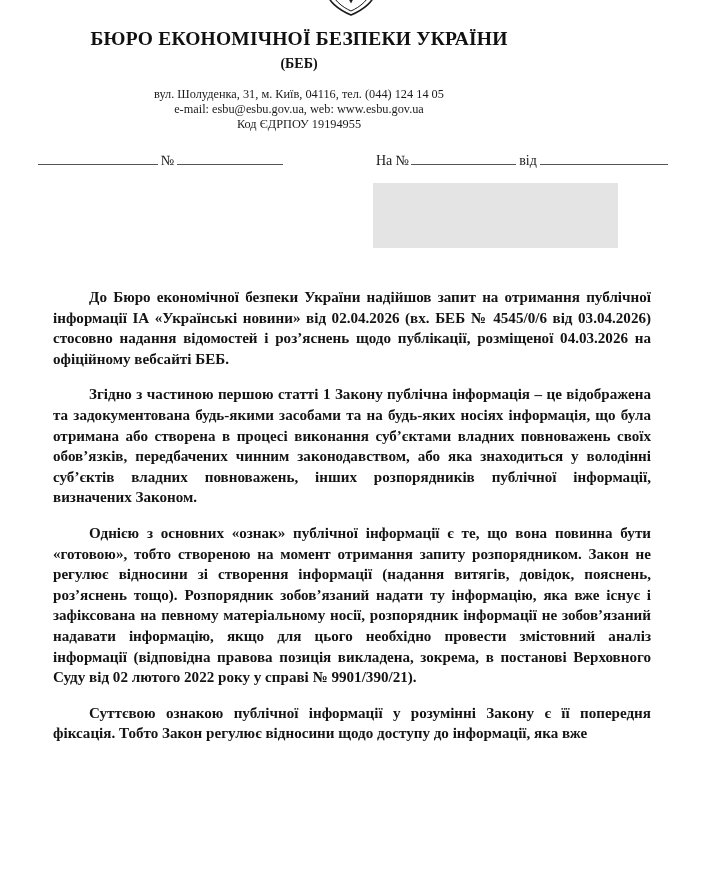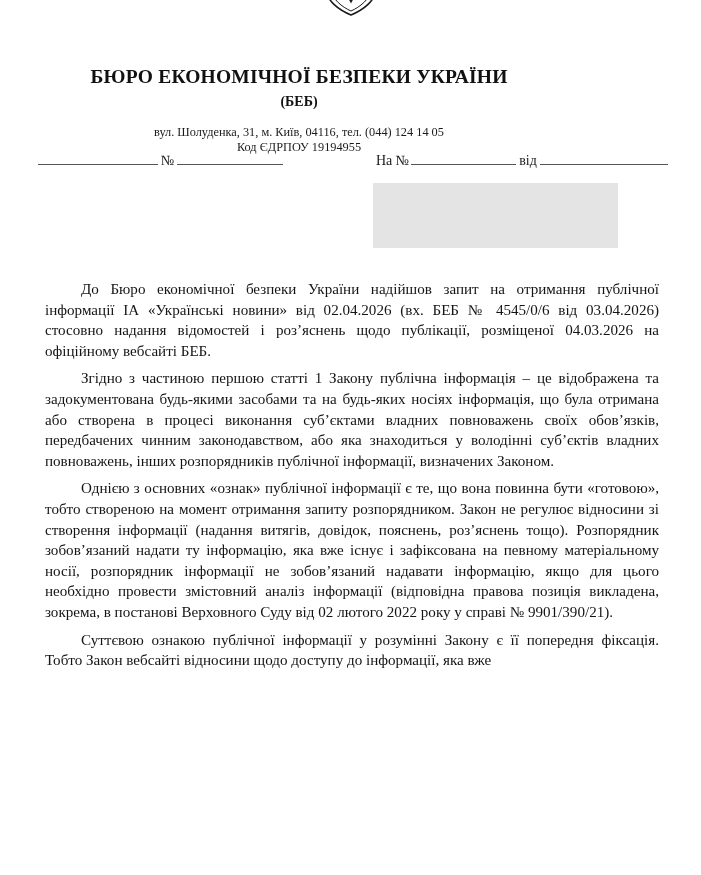--- a/index.html
+++ b/index.html
@@ -30,21 +30,20 @@
   }
   .emblem-wrap svg { display: block; }
 
   
   .letterhead {
     position: absolute;
     top: 26px;
     left: 0;
     width: 598px;
     text-align: center;
-    margin-top: 38px;
   }
   .org-title {
     font-family: "Liberation Serif", "DejaVu Serif", serif;
     font-weight: bold;
     font-size: 19.5px;
     letter-spacing: 0.2px;
     line-height: 25px;
     color: #111;
   }
   .org-abbr {
@@ -119,22 +118,23 @@
     top: 272px;
     width: 628px;
     font-size: 15.1px;
     line-height: 20.6px;
     text-align: justify;
     text-justify: inter-word;
     color: #141414;
     hyphens: none;
   }
   .doc-body p {
-    margin: 7px;
+    margin: 15px;
     text-indent: 36px;
+    font-weight: bold;
   }
 </style>
 </head>
 <body>
 
 <div class="emblem-wrap">
   <svg width="56" height="40" viewBox="0 0 56 40">
     <path d="M4 2 L4 13 C4 23 16 32 28 37 C40 32 52 23 52 13 L52 2" fill="none" stroke="#1a1a1a" stroke-width="1.6"></path>
     <path d="M9 4 L9 13 C9 21 19 29 28 33 C37 29 47 21 47 13 L47 4" fill="none" stroke="#1a1a1a" stroke-width="1"></path>
     <g fill="#1a1a1a">
@@ -145,20 +145,21 @@
       <path d="M26 21.6 L30 21.6 L28 25.6 Z"></path>
     </g>
   </svg>
 </div>
 
 <header class="letterhead">
   <div class="org-title">БЮРО ЕКОНОМІЧНОЇ БЕЗПЕКИ УКРАЇНИ</div>
   <div class="org-abbr">(БЕБ)</div>
   <div class="contact-block">
     <div class="contact-line">вул. Шолуденка, 31, м. Київ, 04116, тел. (044) 124 14 05</div>
+    <div class="contact-line">e-mail: esbu@esbu.gov.ua, web: www.esbu.gov.ua</div>
     <div class="contact-line">Код ЄДРПОУ 19194955</div>
   </div>
 </header>
 
 <section class="refs">
   <div class="ref-left">
     <span class="rule rule-a"></span>
     <span class="ref-lbl">№</span>
     <span class="rule rule-b"></span>
   </div>
@@ -169,14 +170,14 @@
     <span class="rule rule-d"></span>
   </div>
 </section>
 
 <div class="redaction"></div>
 
 <article class="doc-body">
   <p>До Бюро економічної безпеки України надійшов запит на отримання публічної інформації ІА «Українські новини» від 02.04.2026 (вх. БЕБ № 4545/0/6 від 03.04.2026) стосовно надання відомостей і роз’яснень щодо публікації, розміщеної 04.03.2026 на офіційному вебсайті БЕБ.</p>
   <p>Згідно з частиною першою статті 1 Закону публічна інформація – це відображена та задокументована будь-якими засобами та на будь-яких носіях інформація, що була отримана або створена в процесі виконання суб’єктами владних повноважень своїх обов’язків, передбачених чинним законодавством, або яка знаходиться у володінні суб’єктів владних повноважень, інших розпорядників публічної інформації, визначених Законом.</p>
   <p>Однією з основних «ознак» публічної інформації є те, що вона повинна бути «готовою», тобто створеною на момент отримання запиту розпорядником. Закон не регулює відносини зі створення інформації (надання витягів, довідок, пояснень, роз’яснень тощо). Розпорядник зобов’язаний надати ту інформацію, яка вже існує і зафіксована на певному матеріальному носії, розпорядник інформації не зобов’язаний надавати інформацію, якщо для цього необхідно провести змістовний аналіз інформації (відповідна правова позиція викладена, зокрема, в постанові Верховного Суду від 02 лютого 2022 року у справі № 9901/390/21).</p>
-  <p>Суттєвою ознакою публічної інформації у розумінні Закону є її попередня фіксація. Тобто Закон вебсайті відносини щодо доступу до інформації, яка вже</p>
+  <p>Суттєвою ознакою публічної інформації у розумінні Закону є її попередня фіксація. Тобто Закон регулює відносини щодо доступу до інформації, яка вже</p>
 </article>
 
 </body></html>

